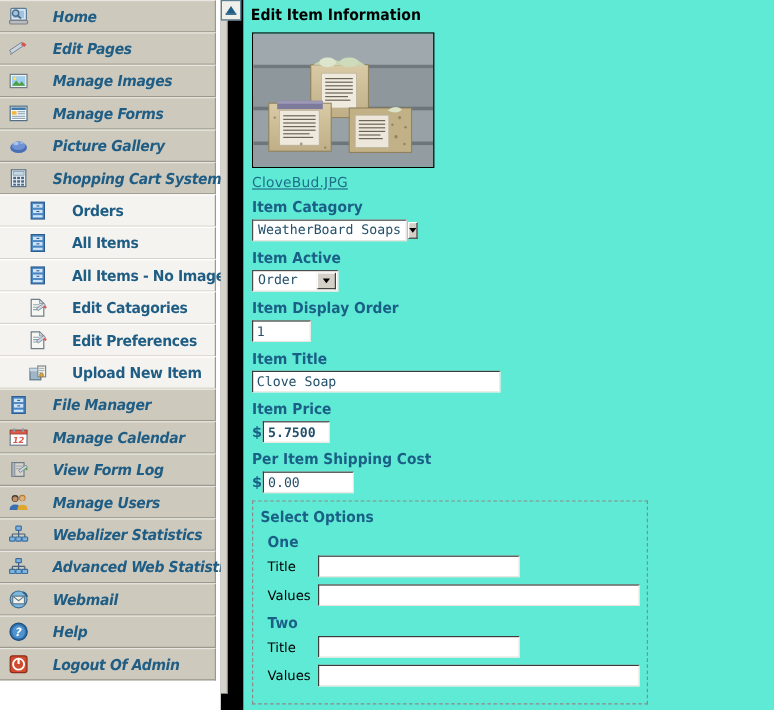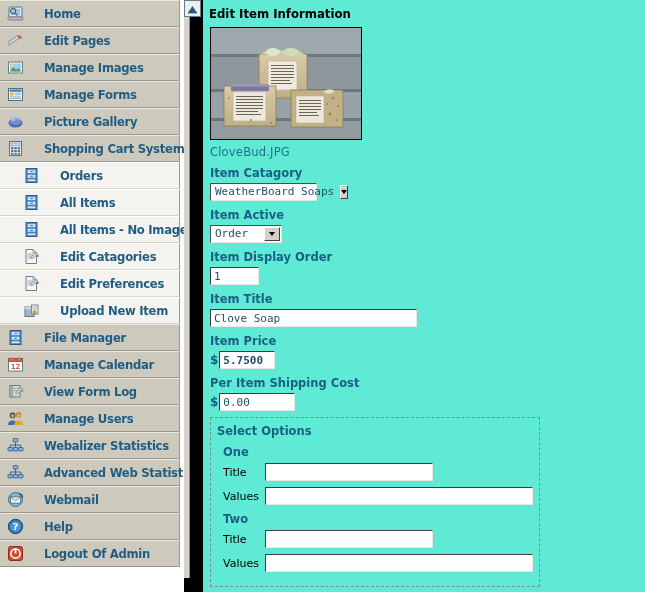--- a/index.html
+++ b/index.html
@@ -31,20 +31,21 @@
     box-sizing: border-box;
     border-bottom: 1px solid #9b988e;
     border-top: 1px solid #e8e6de;
     padding-left: 6px;
     cursor: pointer;
   }
   .nav-item.top {
     background: #cdc9bd;
     width: 180px;
     border-right: 1px solid #9b988e;
+    font-style: italic;
   }
   .nav-item.sub {
     background: #f4f3ef;
     width: 180px;
     padding-left: 22px;
     border-right: 1px solid #9b988e;
     border-bottom: 1px solid #d8d5cb;
     border-top: 1px solid #ffffff;
   }
   .nav-label {
@@ -122,20 +123,21 @@
   }
   #filename-link {
     display: block;
     margin: 5px 0 0 7px;
     font-family: "DejaVu Sans", sans-serif;
     font-size: 11.5px;
     color: #1f6f8b;
     font-weight: normal;
     cursor: pointer;
     letter-spacing: 0.2px;
+    text-decoration: underline;
   }
   .field-label {
     font-family: "DejaVu Sans", sans-serif;
     font-size: 12.5px;
     font-weight: bold;
     color: #1a5f86;
     margin: 6px 0 3px 7px;
     transform: scaleX(0.92);
     transform-origin: left center;
   }
@@ -620,21 +622,21 @@
           <circle cx="18" cy="70" r="1"></circle>
       </g>
       <path d="M112 64 q6 -5 12 -1 q-4 5 -12 1 z" fill="#dbe3c6"></path>
     </svg>
   </div>
 
   <span id="filename-link">CloveBud.JPG</span>
 
   <div class="field-label">Item Catagory</div>
   <div class="row">
-    <div class="w-select" style="width:107px;text-align:center;">
+    <div class="w-select" style="width:129px;text-align:center;">
       <span class="val">WeatherBoard Soaps</span>
       <span class="arrow-btn">
           <span class="tri-down"></span>
         </span>
     </div>
   </div>
 
   <div class="field-label">Item Active</div>
   <div class="row">
     <div class="w-select" style="width:72px;">

